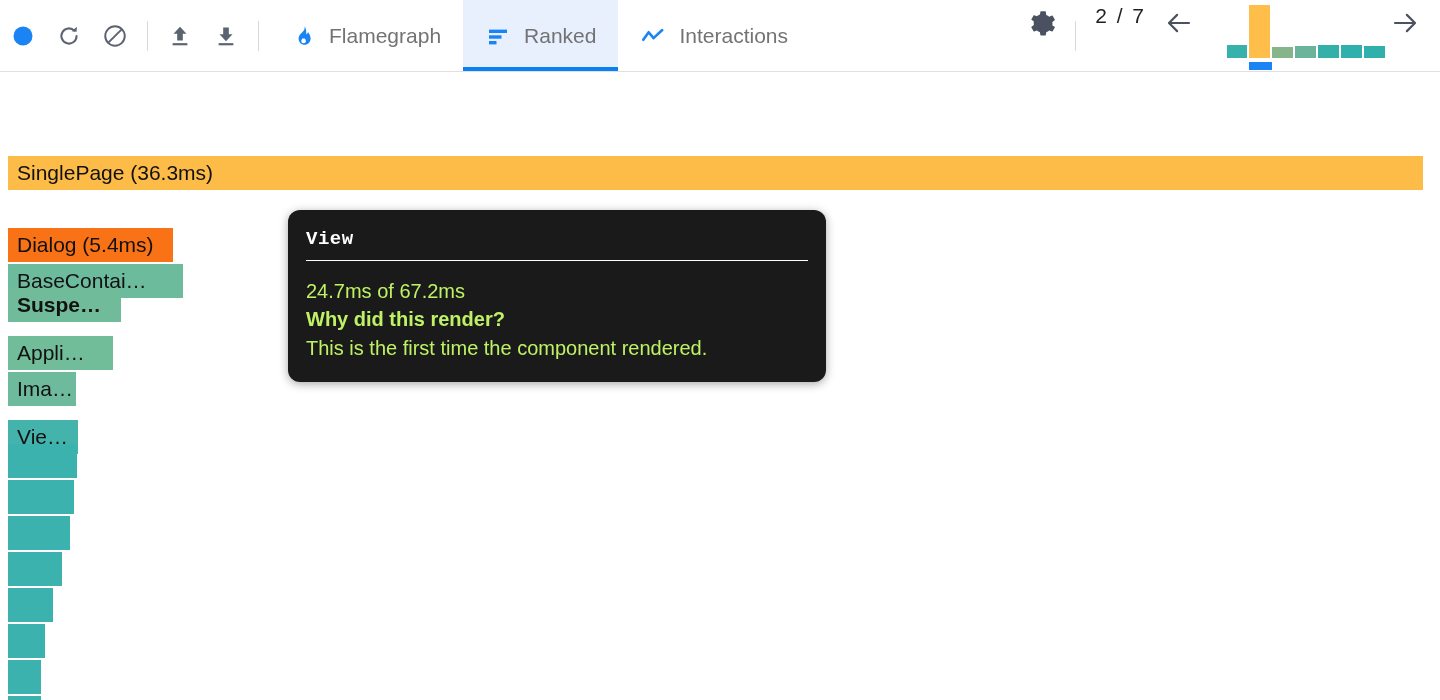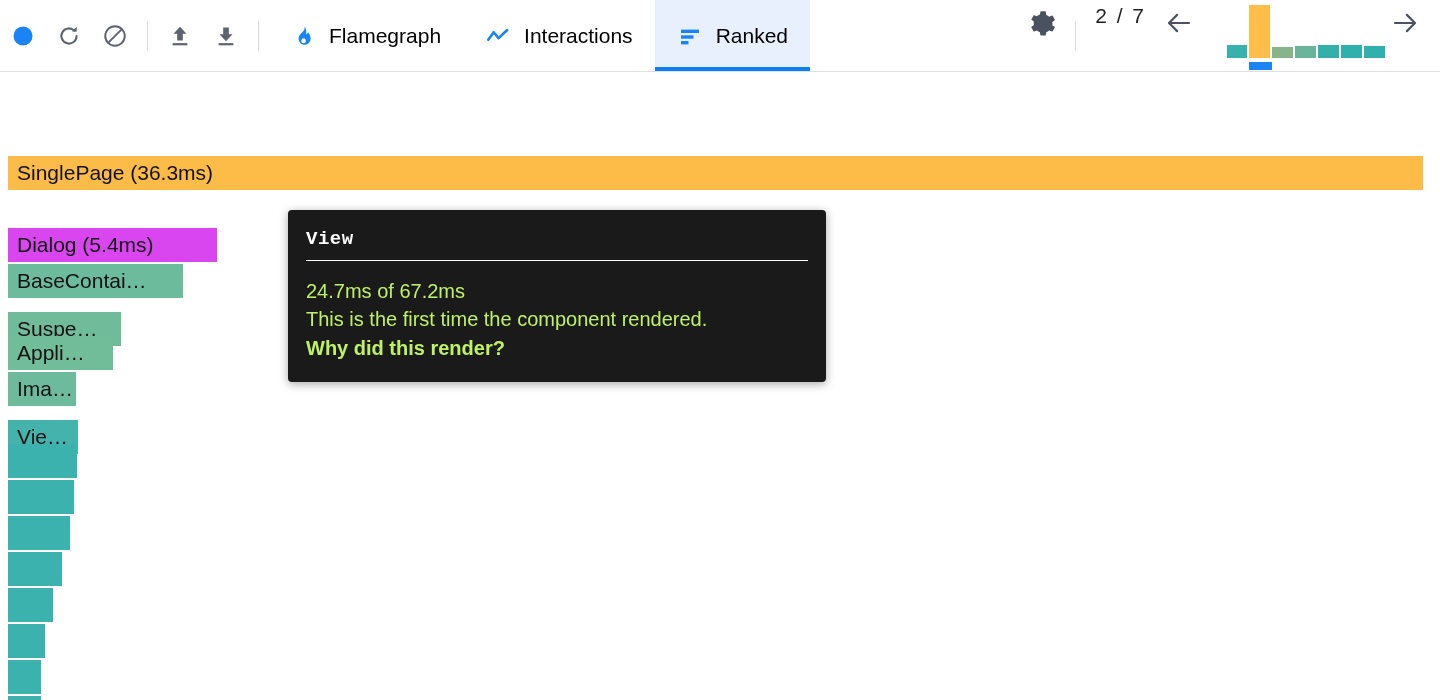--- a/index.html
+++ b/index.html
@@ -50,21 +50,21 @@
     display: flex;
     align-items: center;
     gap: 13px;
     height: 100%;
     padding: 0 22px;
     border: none;
     background: transparent;
     cursor: pointer;
     position: relative;
     font-size: 21px;
-    color: #000000;
+    color: #737373;
     font-family: "Liberation Sans", sans-serif;
     white-space: nowrap;
   }
   .tab.active {
     background: #e8f0fe;
   }
   .tab.active::after {
     content: "";
     position: absolute;
     left: 0; right: 0; bottom: 0;
@@ -131,21 +131,21 @@
     font-family: "Liberation Sans", sans-serif;
   }
 
   
   #tooltip {
     position: absolute;
     left: 288px;
     top: 138px;
     width: 538px;
     background: #1a1a1a;
-    border-radius: 4px;
+    border-radius: 12px;
     padding: 18px 18px 20px 18px;
     color: #ffffff;
     box-shadow: 0 2px 10px rgba(0,0,0,0.35);
   }
   #tooltip-title {
     font-family: "Liberation Mono", monospace;
     font-size: 19px;
     font-weight: bold;
     letter-spacing: 0.5px;
     padding-bottom: 10px;
@@ -210,38 +210,38 @@
   <button class="tab">
     <span class="tab-icon">
       <svg width="24" height="24" viewBox="0 0 24 24">
         <path d="M13.6 2.2c.6 3-1 4.7-2.6 6.2-1.7 1.6-3.4 3.2-3.4 6.1 0 3.6 2.6 6.3 5.9 6.3 3.5 0 6.1-2.6 6.1-6.3 0-2.6-1.2-4.6-2.6-6.6-.3 1.2-1 2-1.8 2.4.4-2.9-.3-6-1.6-8.1z" fill="#1a84f5"></path>
         <path d="M13.4 14.1c1 1 1.5 1.9 1.5 2.9 0 1.3-1 2.3-2.3 2.3s-2.3-1-2.3-2.3c0-1.1.8-2 1.7-3 .5.6.8 1 1.4 1.4-.2-.5-.2-.9 0-1.3z" fill="#ffffff"></path>
       </svg>
     </span>
     <span>Flamegraph</span>
   </button>
 
-  <button class="tab">
-    <span class="tab-icon">
-      <svg width="26" height="26" viewBox="0 0 24 24" fill="none" stroke="#1a84f5" stroke-width="2.4" stroke-linecap="round" stroke-linejoin="round">
-        <polyline points="3,15.5 8,8.5 12.5,14 20.5,6.5"></polyline>
-      </svg>
-    </span>
-    <span>Interactions</span>
-  </button>
-
   <button class="tab active">
     <span class="tab-icon">
       <svg width="24" height="24" viewBox="0 0 24 24">
         <rect x="3" y="5.6" width="18" height="3.4" fill="#1a84f5"></rect>
         <rect x="3" y="11.3" width="12.5" height="3.4" fill="#1a84f5"></rect>
         <rect x="3" y="17" width="7.5" height="3.4" fill="#1a84f5"></rect>
       </svg>
     </span>
     <span>Ranked</span>
+  </button>
+
+  <button class="tab">
+    <span class="tab-icon">
+      <svg width="26" height="26" viewBox="0 0 24 24" fill="none" stroke="#1a84f5" stroke-width="2.4" stroke-linecap="round" stroke-linejoin="round">
+        <polyline points="3,15.5 8,8.5 12.5,14 20.5,6.5"></polyline>
+      </svg>
+    </span>
+    <span>Interactions</span>
   </button>
 
   <div class="spacer"></div>
 
   <button class="icon-btn">
     <svg width="27" height="27" viewBox="0 0 24 24">
       <path fill="#4a5160" d="M12 8.4a3.6 3.6 0 1 0 0 7.2 3.6 3.6 0 0 0 0-7.2zm0 5.6a2 2 0 1 1 0-4 2 2 0 0 1 0 4z"></path>
       <path fill="#4a5160" d="M20.5 13.6c.05-.5.08-1 .08-1.6s-.03-1.1-.08-1.6l2.1-1.6a.5.5 0 0 0 .12-.64l-2-3.45a.5.5 0 0 0-.6-.22l-2.48 1a7.3 7.3 0 0 0-2.76-1.6L14.5.9a.5.5 0 0 0-.5-.43h-4a.5.5 0 0 0-.5.43l-.38 2.6a7.3 7.3 0 0 0-2.76 1.6l-2.48-1a.5.5 0 0 0-.6.22l-2 3.45a.5.5 0 0 0 .12.64l2.1 1.6c-.05.5-.08 1-.08 1.6s.03 1.1.08 1.6l-2.1 1.6a.5.5 0 0 0-.12.64l2 3.45a.5.5 0 0 0 .6.22l2.48-1a7.3 7.3 0 0 0 2.76 1.6l.38 2.6a.5.5 0 0 0 .5.43h4a.5.5 0 0 0 .5-.43l.38-2.6a7.3 7.3 0 0 0 2.76-1.6l2.48 1a.5.5 0 0 0 .6-.22l2-3.45a.5.5 0 0 0-.12-.64z" transform="translate(0 0.6) scale(0.97)"></path>
     </svg>
   </button>
@@ -274,27 +274,27 @@
       <polyline points="13.5,5.5 20,12 13.5,18.5"></polyline>
     </svg>
   </button>
 </div>
 
 <div id="ranked-chart">
 
   <div class="rank-row" style="top: 84px; width: 1415px; height: 34px; background: rgb(253, 188, 72);">
       <span class="rank-label">SinglePage (36.3ms)</span>
     </div>
-    <div class="rank-row" style="top: 156px; width: 209px; height: 34px; background: #d946ef;">
+    <div class="rank-row" style="top: 156px; width: 165px; height: 34px; background: #f97316;">
       <span class="rank-label">Dialog (5.4ms)</span>
     </div>
     <div class="rank-row" style="top: 192px; width: 175px; height: 34px; background: rgb(108, 187, 157); align-items: center;">
       <span class="rank-label">BaseContai…</span>
     </div>
-    <div class="rank-row" style="top: 240px; width: 113px; height: 34px; background: rgb(112, 188, 154);">
+    <div class="rank-row" style="top: 216px; width: 113px; height: 34px; background: rgb(112, 188, 154); font-weight: bold;">
       <span class="rank-label">Suspe…</span>
     </div>
     <div class="rank-row" style="top: 264px; width: 105px; height: 34px; background: rgb(113, 189, 153);">
       <span class="rank-label">Appli…</span>
     </div>
     <div class="rank-row" style="top: 300px; width: 68px; height: 34px; background: rgb(109, 187, 156);">
       <span class="rank-label">Ima…</span>
     </div>
     <div class="rank-row" style="top: 348px; width: 70px; height: 34px; background: rgb(67, 179, 172);">
       <span class="rank-label">Vie…</span>
@@ -304,16 +304,16 @@
     <div class="rank-row" style="top: 444px; width: 62px; height: 34px; background: rgb(59, 178, 174);"></div>
     <div class="rank-row" style="top: 480px; width: 54px; height: 34px; background: rgb(59, 178, 174);"></div>
     <div class="rank-row" style="top: 516px; width: 45px; height: 34px; background: rgb(59, 178, 174);"></div>
     <div class="rank-row" style="top: 552px; width: 37px; height: 34px; background: rgb(59, 178, 174);"></div>
     <div class="rank-row" style="top: 588px; width: 33px; height: 34px; background: rgb(59, 178, 174);"></div>
     <div class="rank-row" style="top: 624px; width: 33px; height: 34px; background: rgb(59, 178, 174);"></div>
     <div id="tooltip">
     <div id="tooltip-title">View</div>
     <div id="tooltip-divider"></div>
     <div class="tt-line">24.7ms of 67.2ms</div>
+    <div class="tt-line bold">Why did this render?</div>
     <div class="tt-line">This is the first time the component rendered.</div>
-    <div class="tt-line bold">Why did this render?</div>
   </div>
 </div>
 
 </body></html>

